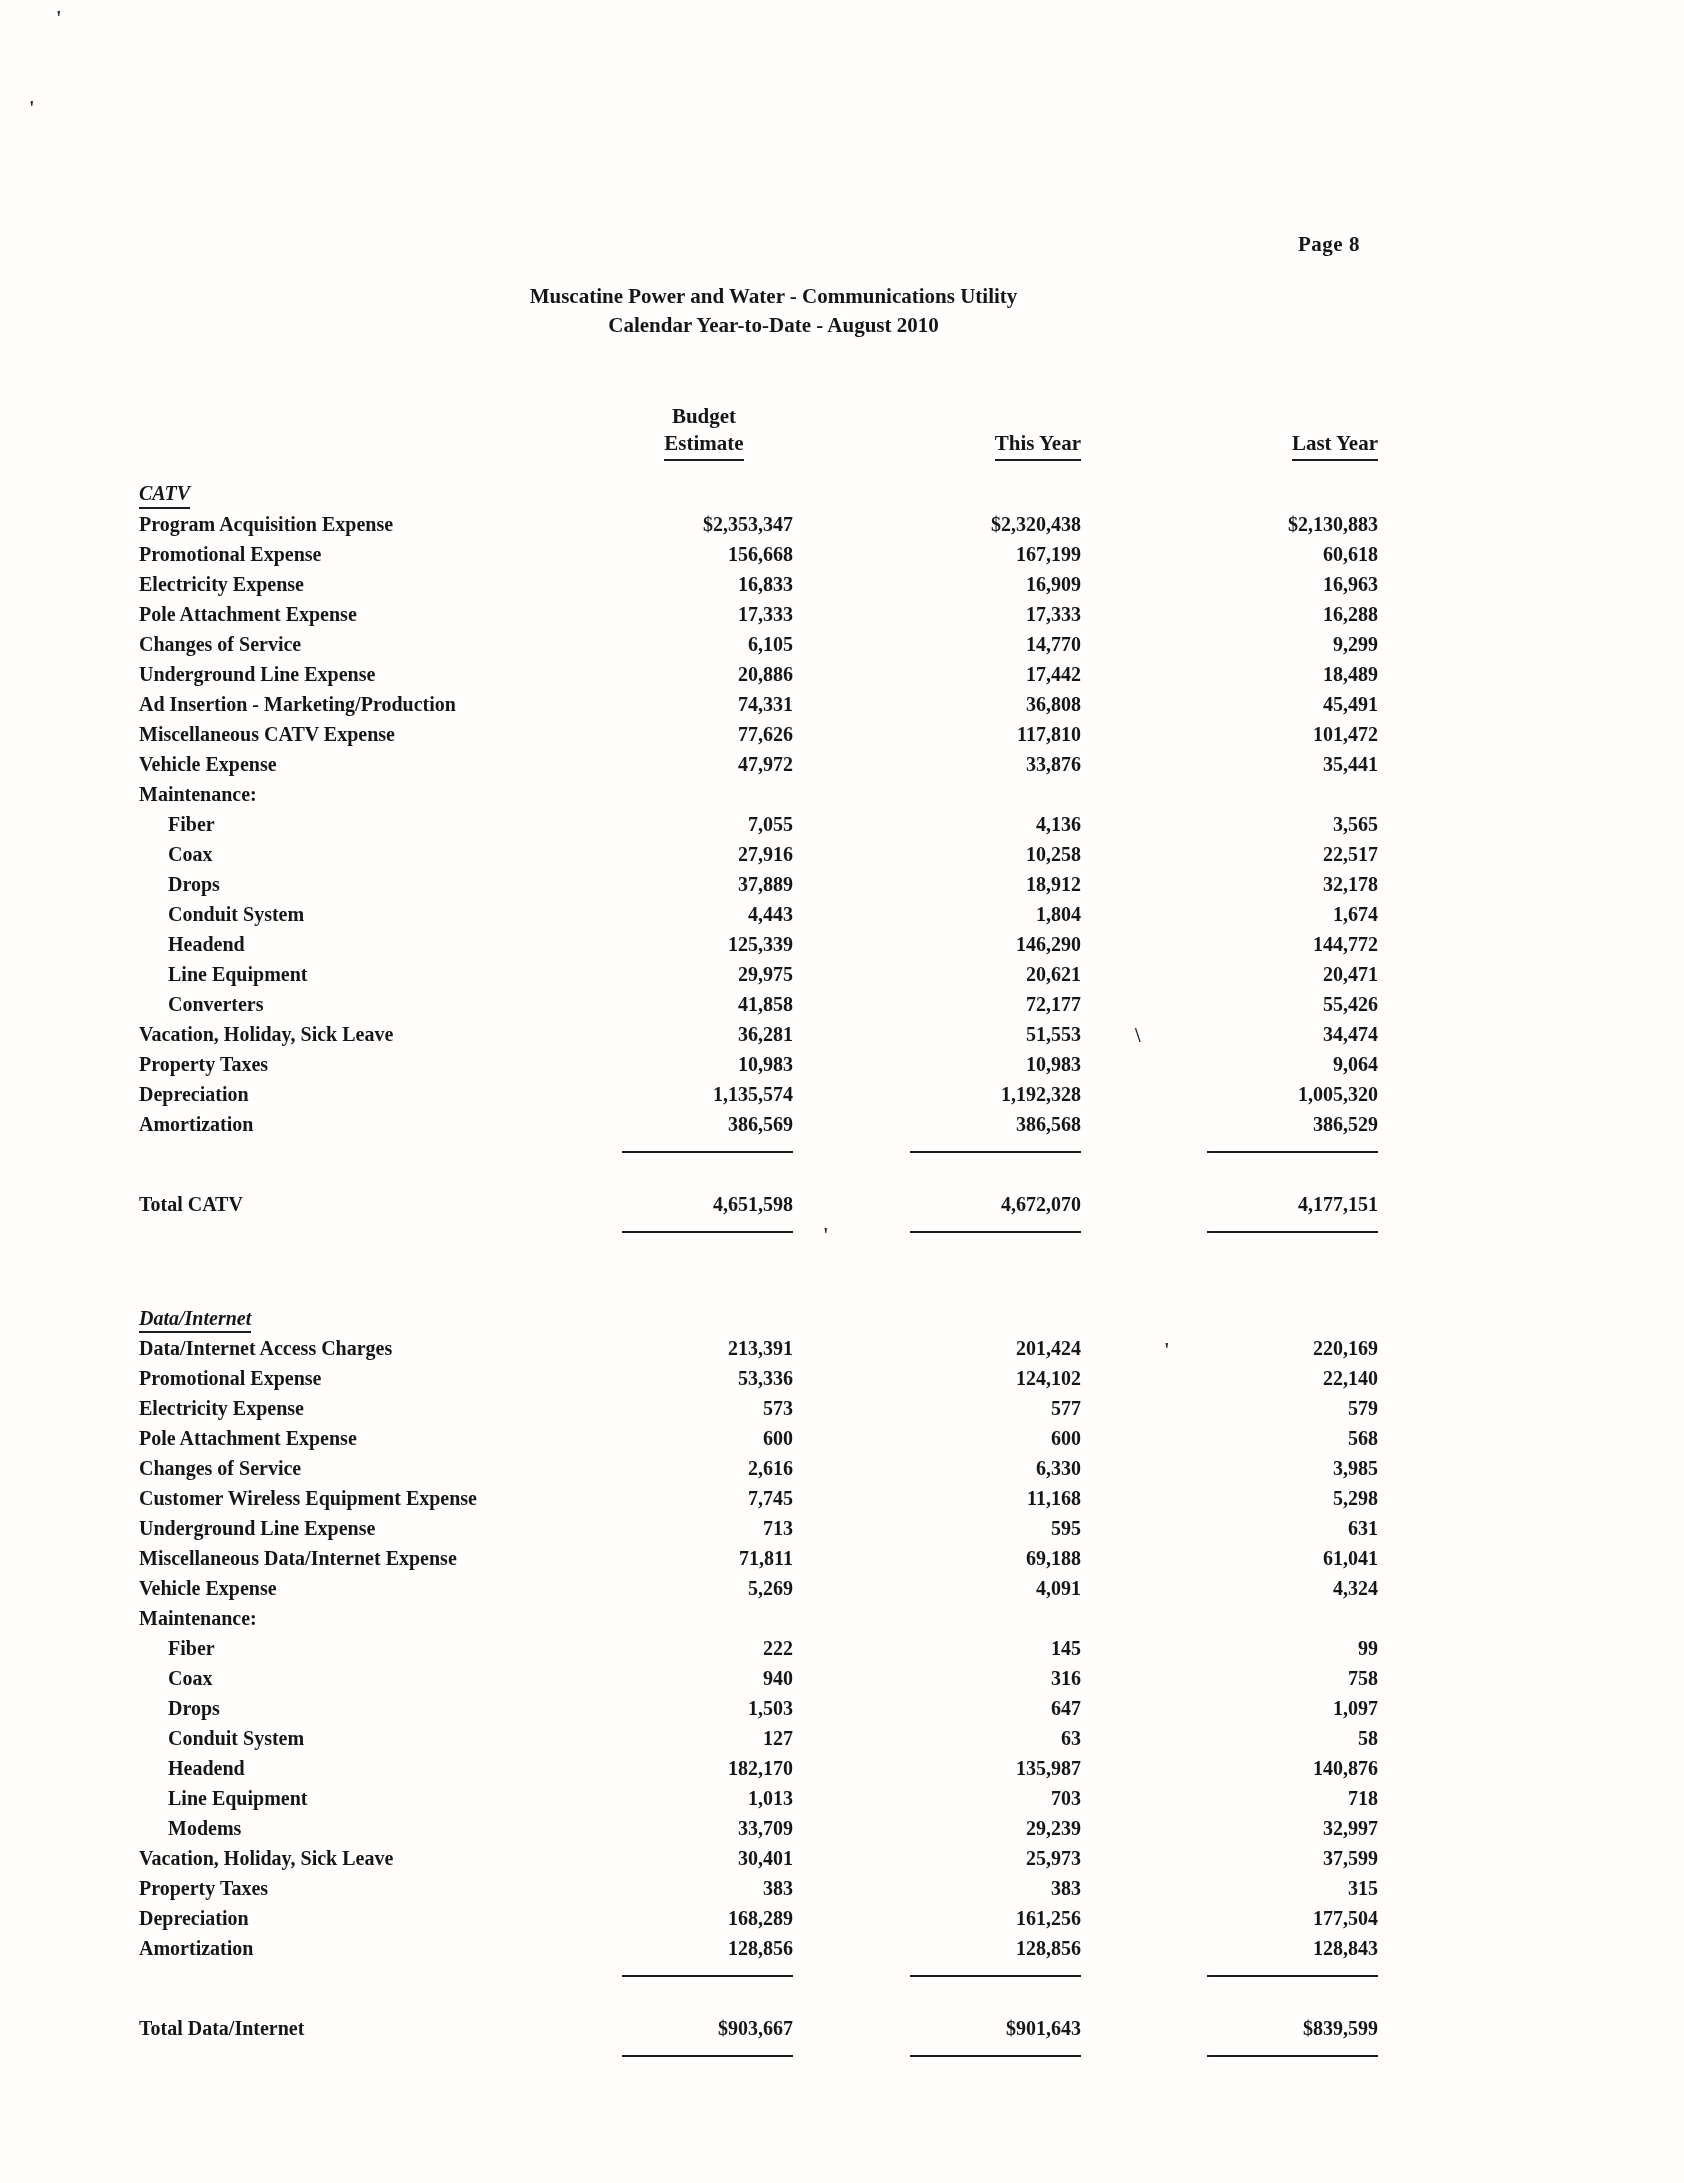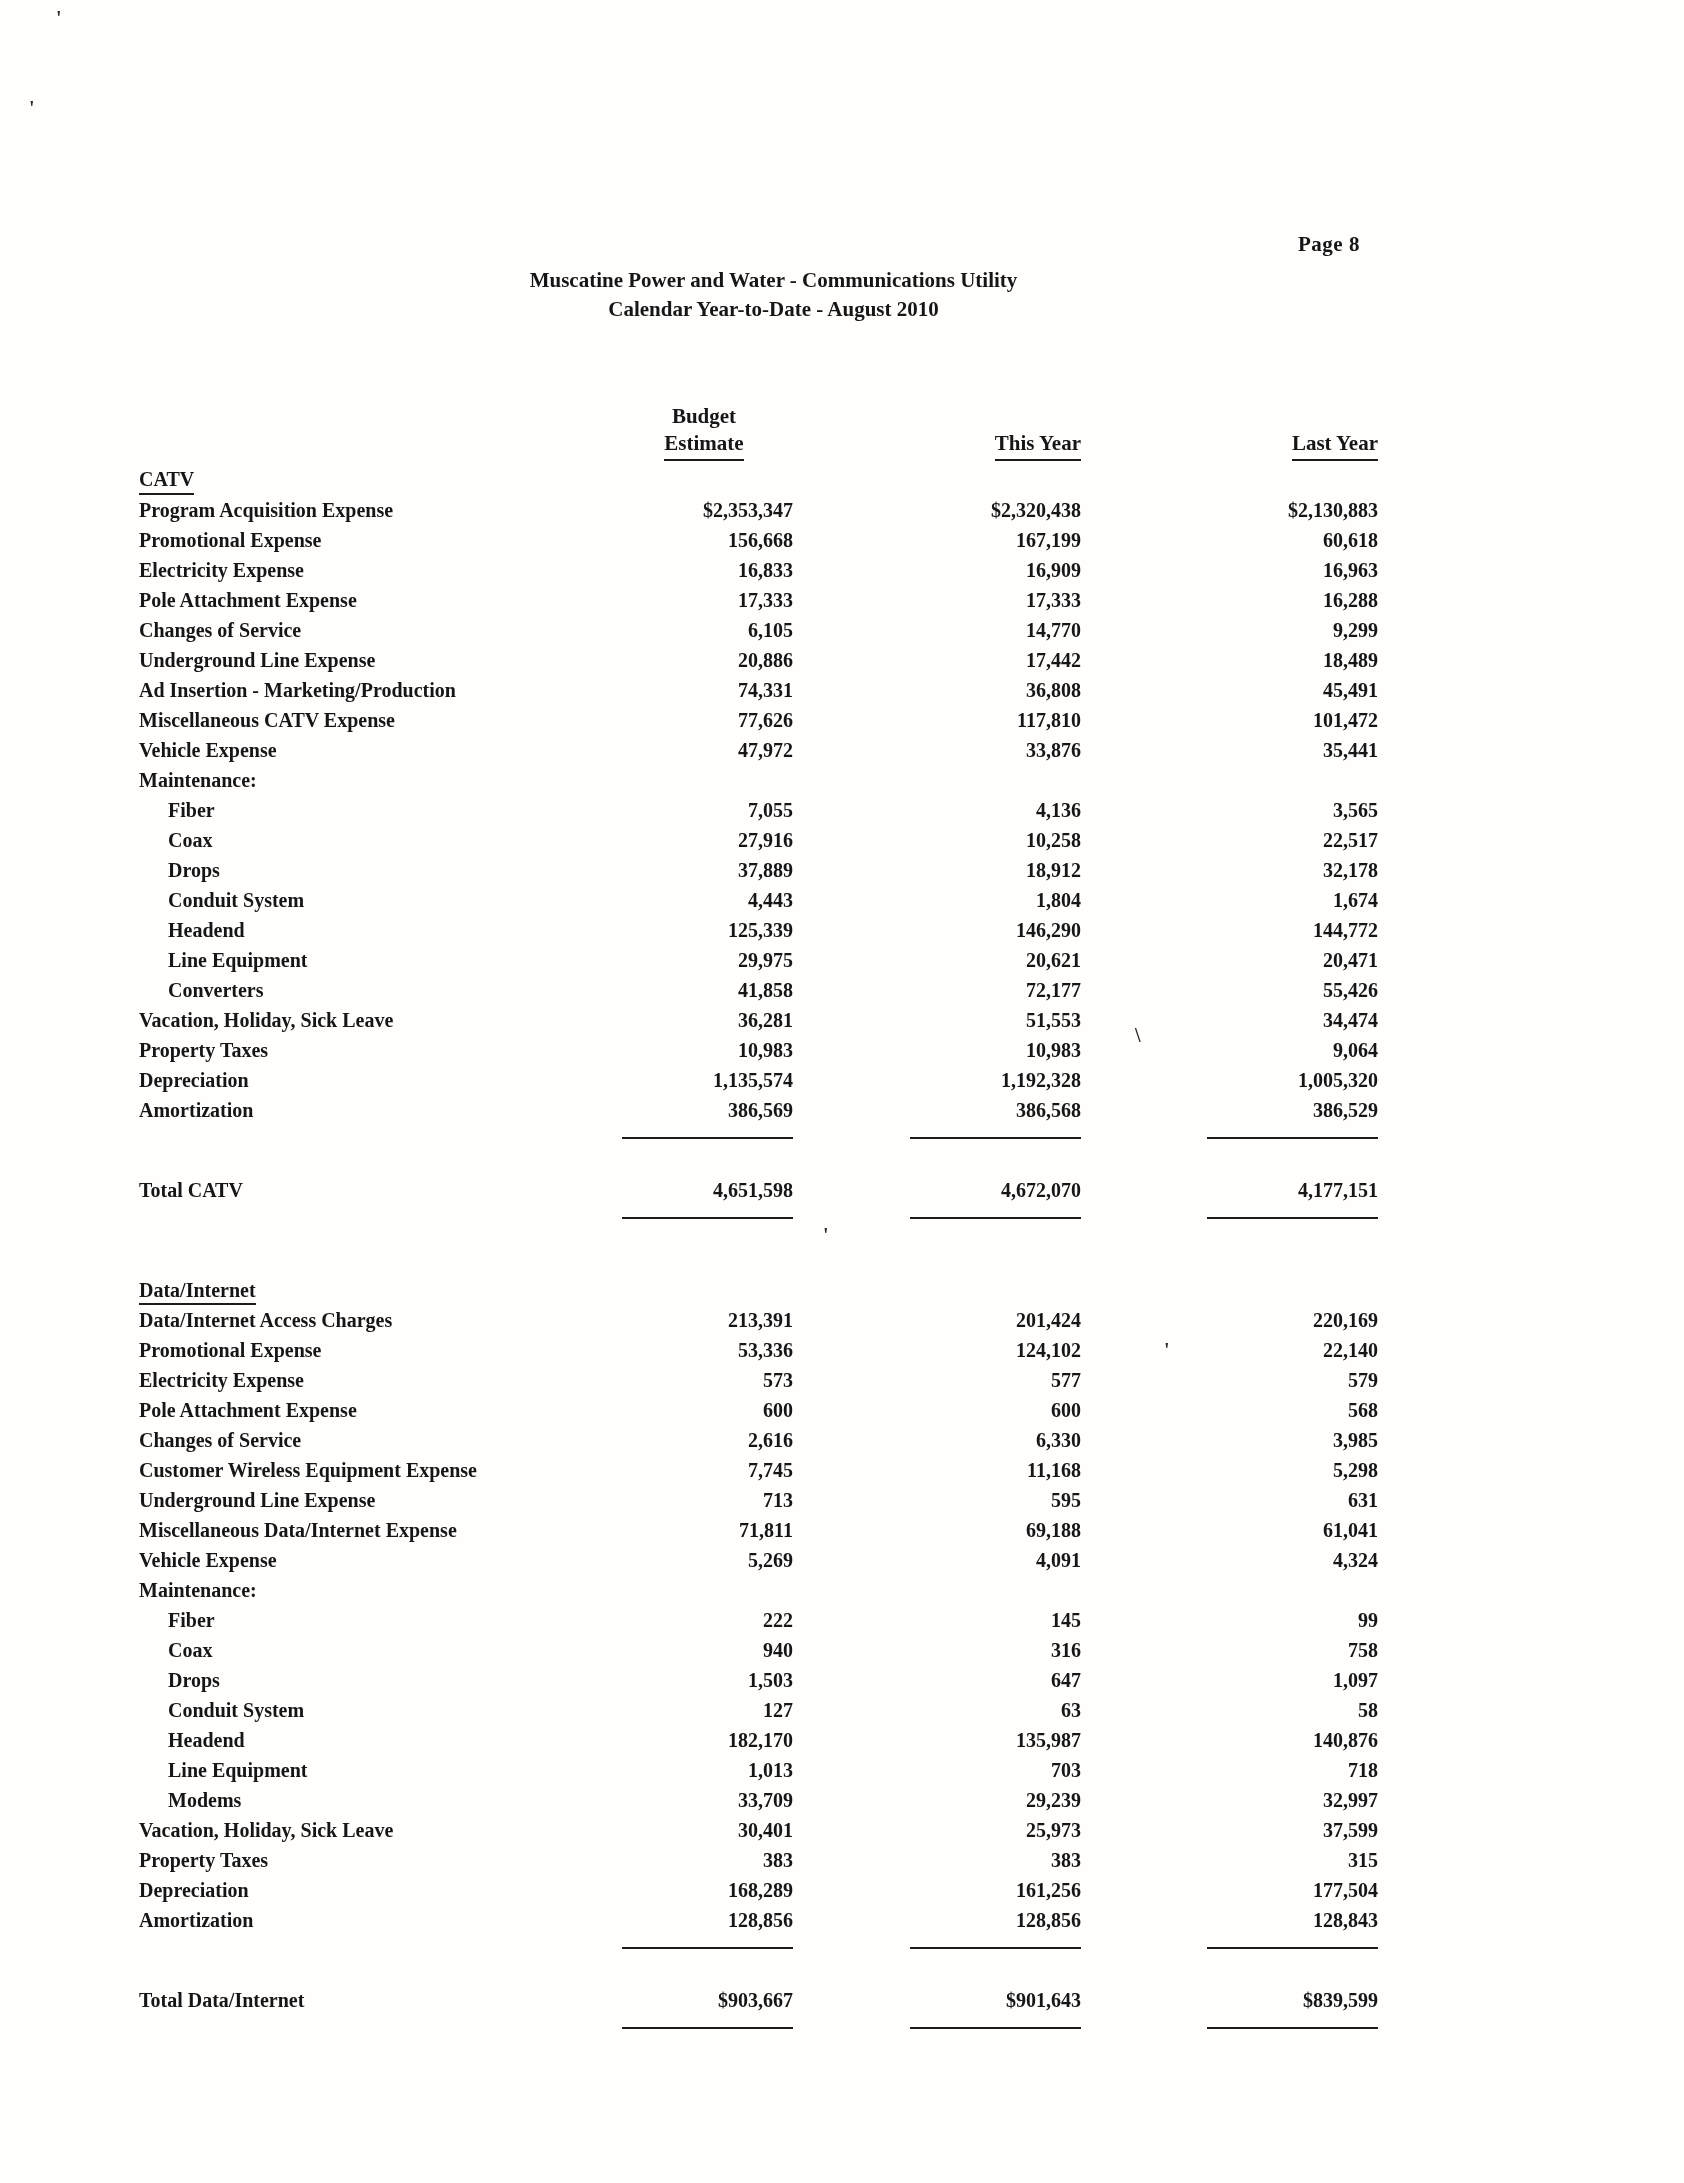--- a/index.html
+++ b/index.html
@@ -11,40 +11,40 @@
     color:#161616;
     position:relative;
     overflow:hidden;
   }
   .page{position:absolute;inset:0;background:#fffefd;}
   .page-number{
     position:absolute;top:232px;left:1298px;
     font-size:21px;letter-spacing:0.5px;
   }
   .title-block{
-    position:absolute;top:266px;left:139px;width:1269px;
+    position:absolute;top:282px;left:139px;width:1269px;
     text-align:center;font-size:21px;line-height:1.38;
   }
   .table{
     position:absolute;top:391px;left:139px;width:1249px;
     font-size:20px;
   }
   .grid{display:grid;grid-template-columns:476px 178px 288px 297px;}
   .row{min-height:30px;}
   .cell{line-height:30px;white-space:nowrap;}
   .cell.num{text-align:right;}
   .cell.label{text-align:left;}
   .indent{padding-left:29px;display:inline-block;}
   .hdr .cell{line-height:1.3;font-size:21px;}
   .hdr{align-items:end;padding-bottom:3px;margin-top:12px;}
   .hdr .budget-hdr{text-align:center;}
   .hdr .ch{text-align:right;}
   .u{border-bottom:2px solid #1c1c1c;padding-bottom:1.5px;display:inline-block;}
   .section-name{border-bottom:2px solid #1c1c1c;padding-bottom:1.5px;display:inline-block;line-height:1.15;}
-  .section-header-row{margin-top:0;}
+  .section-header-row{margin-top:14px;font-style:italic;}
   .rule{
     display:inline-block;min-width:171px;text-align:right;
     border-bottom:2px solid #1c1c1c;
     line-height:1.25;padding-bottom:14px;margin-bottom:8px;
   }
   .spacer{height:28px;}
   .spacer-lg{height:48px;}
   .artifact{position:absolute;font-size:20px;color:#2b2b2b;}
 </style>
 </head>

